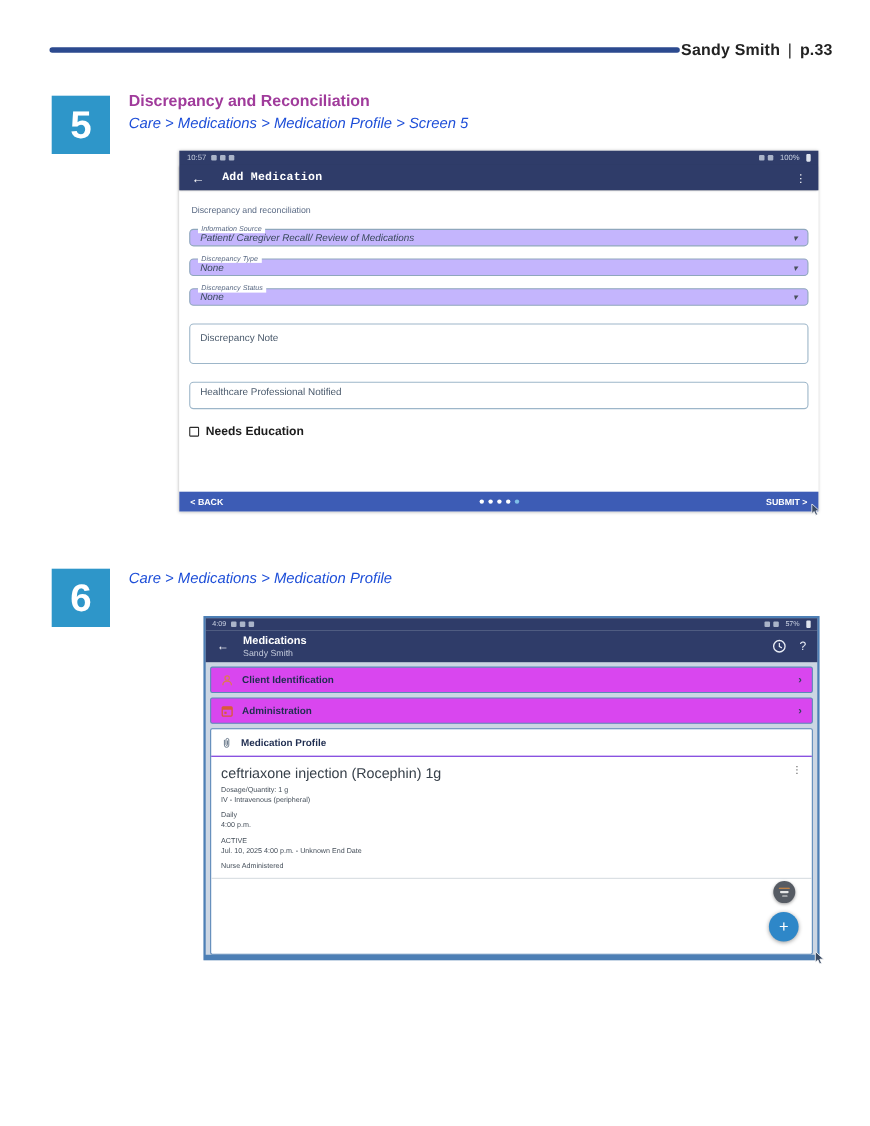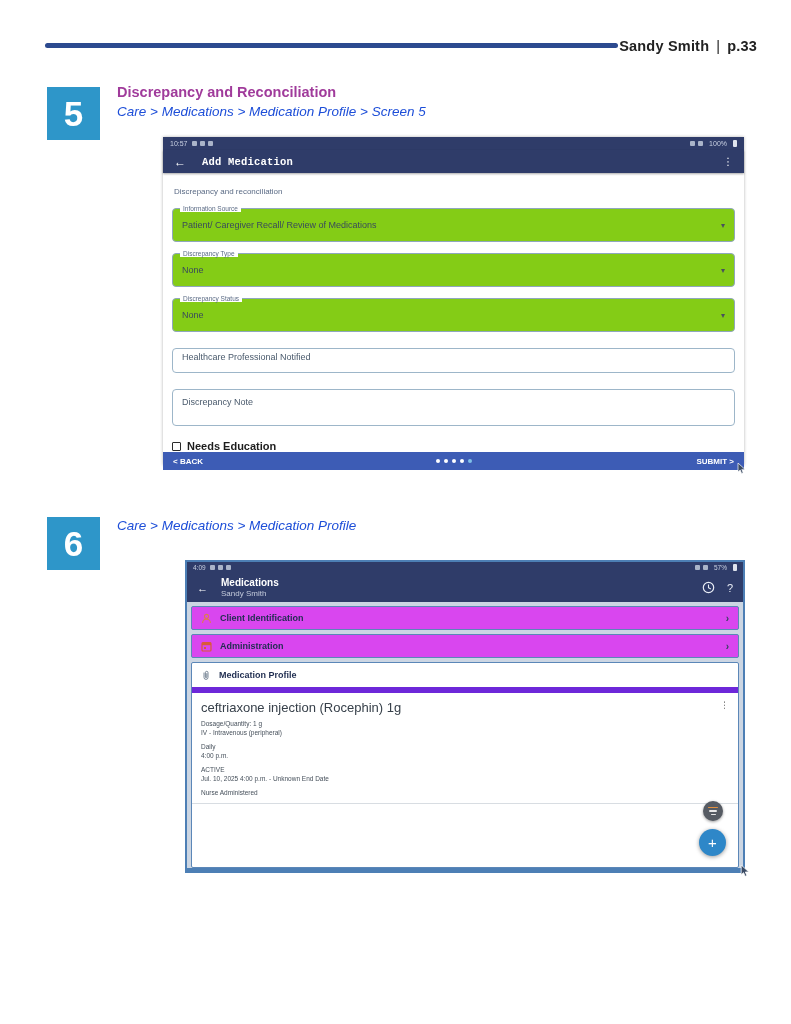--- a/index.html
+++ b/index.html
@@ -32,22 +32,22 @@
                display:flex; align-items:center; padding:0 7px; flex:0 0 auto; }
   .s1-appbar { height:23px; background:#2f3c69; color:#fff; display:flex;
                align-items:center; padding:0 11px; flex:0 0 auto;
                box-shadow:0 1px 2px rgba(0,0,0,.35); position:relative; z-index:2; }
   .s1-appbar .back { font-size:12px; }
   .s1-appbar .t { font-size:10.5px; font-weight:bold; margin-left:16px; letter-spacing:0.2px;font-family:Liberation Mono, monospace; }
   .s1-appbar .kebab { margin-left:auto; font-size:10px; }
   .s1-body { flex:1; padding:0 9px; position:relative; background:#fff; }
   .s1-section-label { font-size:8px; color:#5b6b85; margin:14px 0 12px 2px; }
   .ofield { position:relative; border:1px solid #8fa7bd; border-radius:4px;
-            height:34px; display:flex; align-items:center; padding:0 9px;
-            font-size:9px; color:#3a4a5c; margin-bottom:11px; background:#84cc16; }
+            height:16px; display:flex; align-items:center; padding:0 9px;
+            font-size:9px; color:#3a4a5c; margin-bottom:11px; background:#c4b5fd;font-style:italic; }
   .ofield .flabel { position:absolute; top:-4px; left:7px; background:#fff;
                     padding:0 3px; font-size:6.5px; color:#5b6b85; }
   .ofield .caret { margin-left:auto; color:#49505c; }
   .ofield .caret::after { content:"▾"; font-size:8px; }
   .obox { position:relative; border:1px solid #9db6c9; border-radius:4px;
           padding:7px 9px; font-size:9px; color:#4a5a6c; background:#fff; }
   .note-box { height:37px; margin:16px 0 0 0; }
   .notified-box { height:25px; margin:16px 0 0 0; display:flex; align-items:center; padding-top:0; }
   .chk-row { display:flex; align-items:center; gap:6px; margin-top:14px; }
   .chk { width:9px; height:9px; border:1.6px solid #2b2b2b; border-radius:1px; background:#fff; }
@@ -79,21 +79,21 @@
   .acc-row { height:24px; background:#d946ef; border:1px solid #5b87b8; border-radius:2px;
              display:flex; align-items:center; padding:0 9px; margin-bottom:4px;
              font-size:9px; font-weight:bold; color:#1f2d50; flex:0 0 auto; }
   .acc-row .chev { margin-left:auto; color:#33425e; }
   .acc-row .chev::after { content:"›"; font-size:10px; }
   .acc-icon { margin-right:8px; display:inline-flex; }
   .profile-box { flex:1; background:#fff; border:1px solid #5b87b8; border-radius:2px;
                  display:flex; flex-direction:column; position:relative; margin-bottom:0; }
   .profile-head { height:25px; display:flex; align-items:center; padding:12px 9px;
                   font-size:9px; font-weight:bold; color:#1f2d50;
-                  border-bottom:6px solid #6d28d9; flex:0 0 auto; }
+                  border-bottom:1px solid #6d28d9; flex:0 0 auto; }
   .med-card { padding:7px 9px 6px 9px; border-bottom:1px solid #d8dde2; position:relative; }
   .med-name { font-size:13px; color:#37404a; margin-bottom:4px; }
   .med-line { font-size:6.5px; color:#454f5a; line-height:1.45; }
   .med-gap { height:4px; }
   .med-kebab { position:absolute; right:9px; top:7px; color:#555; font-size:9px; }
   .fab-filter { position:absolute; right:15px; bottom:46px; width:20px; height:20px;
                 border-radius:50%; background:#565b63; box-shadow:0 1px 3px rgba(0,0,0,.4);
                 display:flex; flex-direction:column; align-items:center; justify-content:center; gap:2px; }
   .fab-filter i { display:block; height:1.4px; background:#e8e8e8; border-radius:1px; }
   .fab-filter i:nth-child(1){ width:10px; background:#e2903f; }
@@ -165,26 +165,26 @@
         <span>None</span>
         <span class="caret"></span>
       </div>
 
       <div class="ofield">
         <span class="flabel">Discrepancy Status</span>
         <span>None</span>
         <span class="caret"></span>
       </div>
 
+      <div class="obox note-box">
+        <span>Discrepancy Note</span>
+      </div>
+
       <div class="obox notified-box">
         <span>Healthcare Professional Notified</span>
-      </div>
-
-      <div class="obox note-box">
-        <span>Discrepancy Note</span>
       </div>
 
       <div class="chk-row">
         <span class="chk"></span>
         <span class="chk-label">Needs Education</span>
       </div>
     </div>
     <div class="s1-footer">
       <span>&lt; BACK</span>
       <span class="dots">

